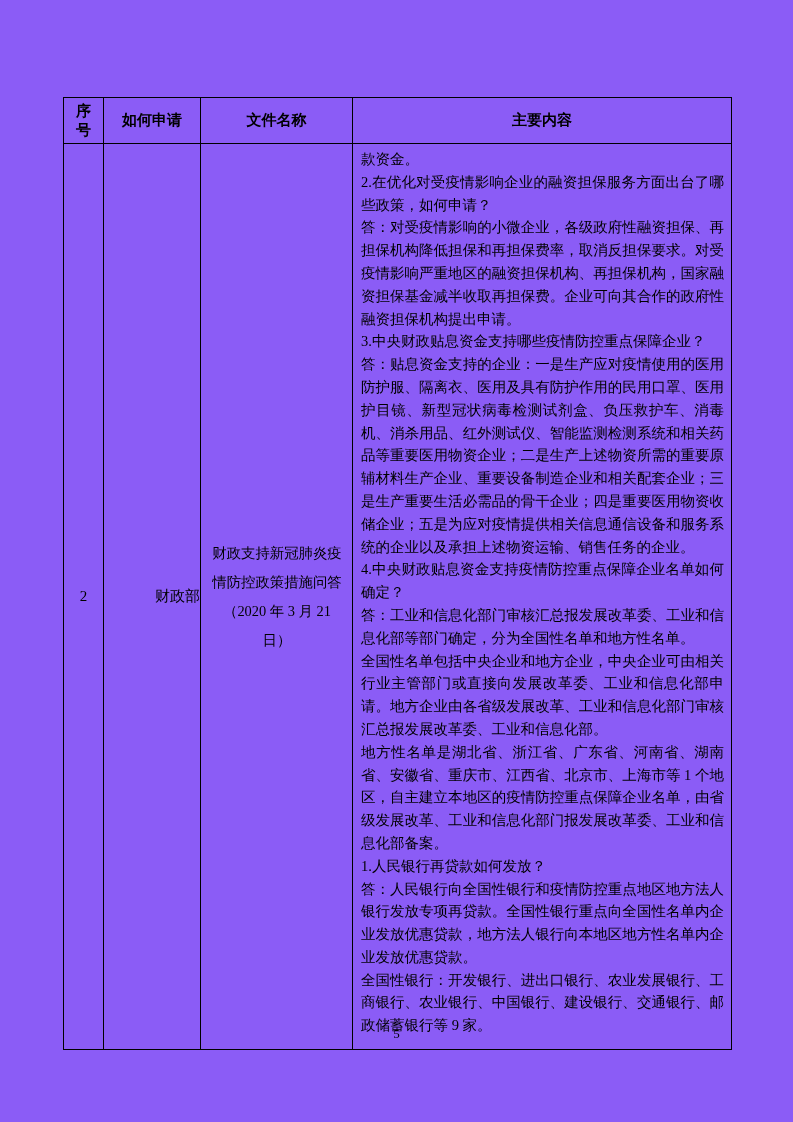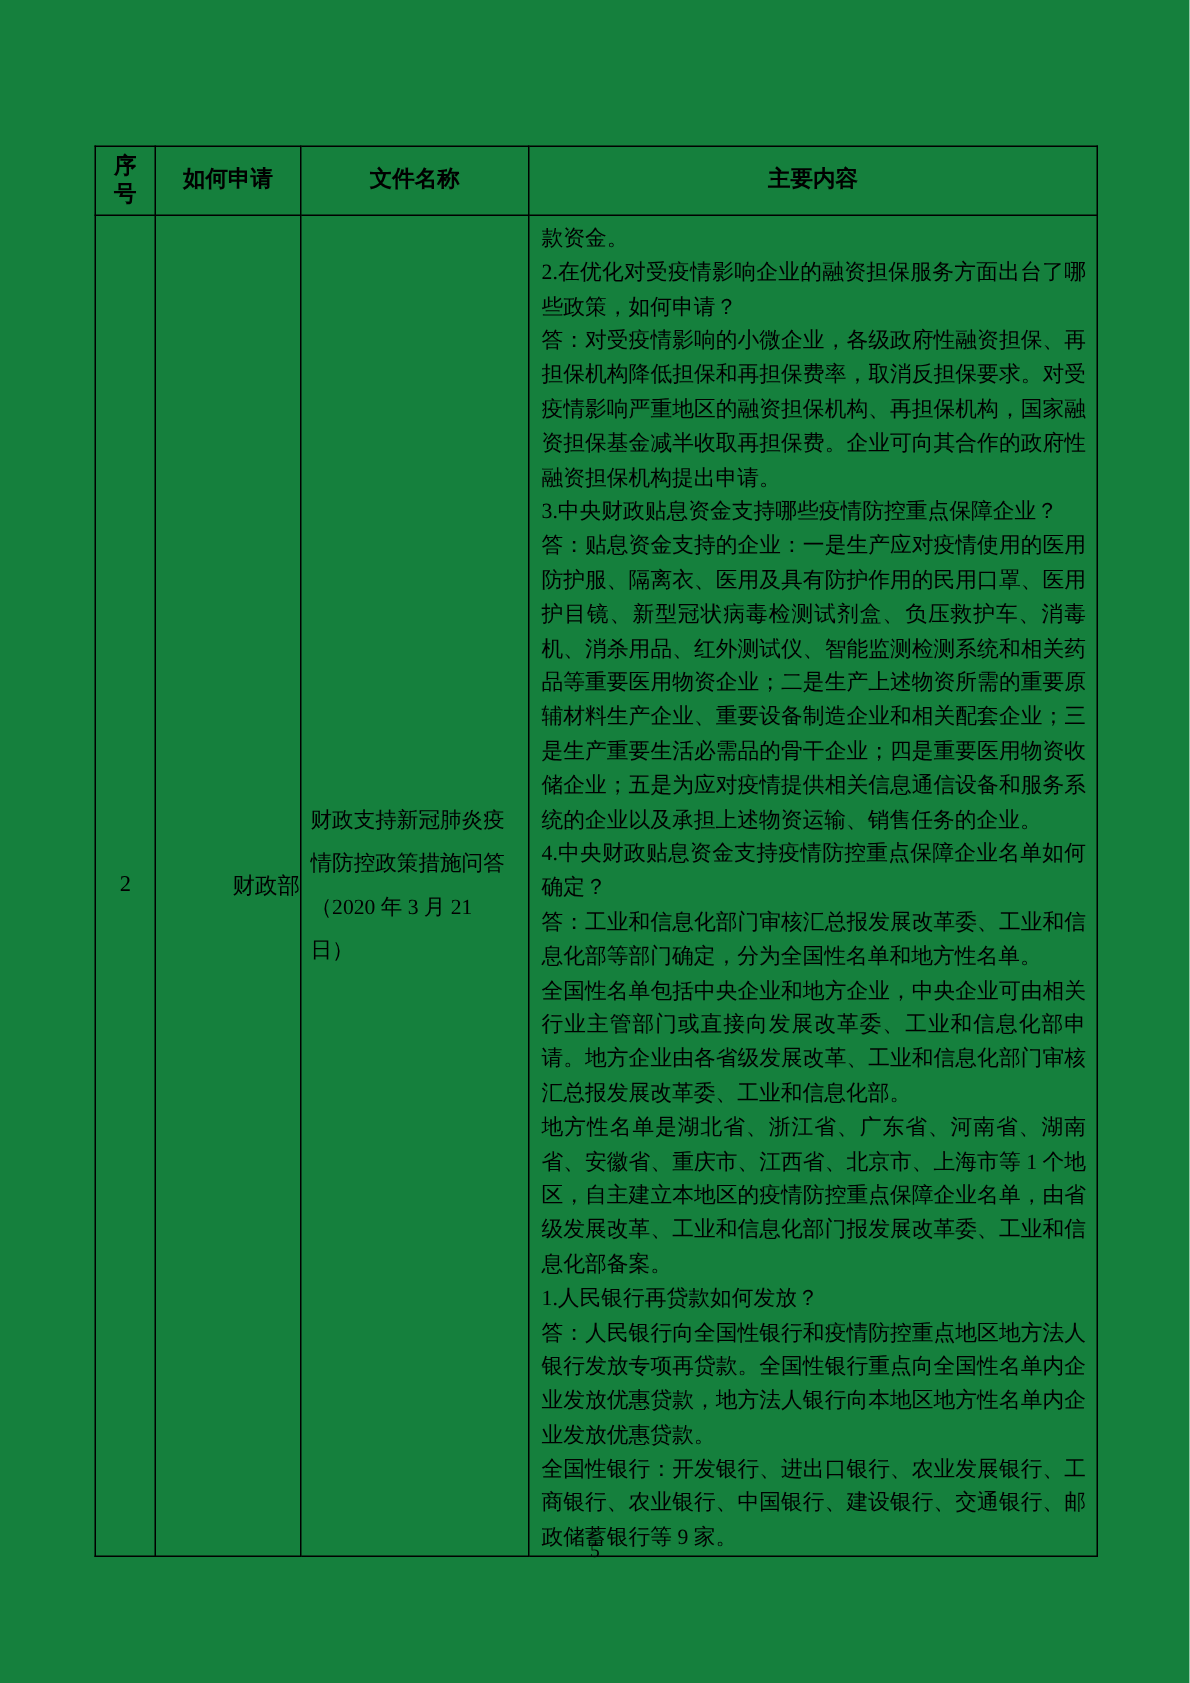--- a/index.html
+++ b/index.html
@@ -5,21 +5,21 @@
   * { margin: 0; padding: 0; box-sizing: border-box; }
   html, body { background: #ffffff; }
   body {
     width: 793px; height: 1122px;
     font-family: "Liberation Serif", serif;
     color: #000000;
   }
   .sheet {
     position: relative;
     width: 793px; height: 1122px;
-    background: #15803d;
+    background: #8b5cf6;
     overflow: hidden;
   }
   table.policy-table {
     position: absolute;
     left: 63px; top: 97px;
     width: 668px;
     border-collapse: collapse;
     table-layout: fixed;
   }
   .policy-table th, .policy-table td {
@@ -43,27 +43,27 @@
     text-align: right;
     vertical-align: middle;
     padding-left: 6px;
     font-size: 15px;
   }
   td.cell-docname {
     vertical-align: middle;
     padding: 0 5px 0 6px;
     font-size: 14.4px;
     line-height: 29px;
-    text-align: left;
+    text-align: center;
   }
   td.cell-docname .docname-inner { width: 140px; }
   td.cell-content {
     vertical-align: top;
     height: 872px;
-    padding: 4px 7px 0 8px;
+    padding: 4px 7px 12px 8px;
     overflow: hidden;
   }
   td.cell-content p {
     font-size: 14.5px;
     line-height: 22.8px;
     text-align: justify;
     text-justify: inter-ideograph;
     word-break: break-all;
   }
   .page-number {

